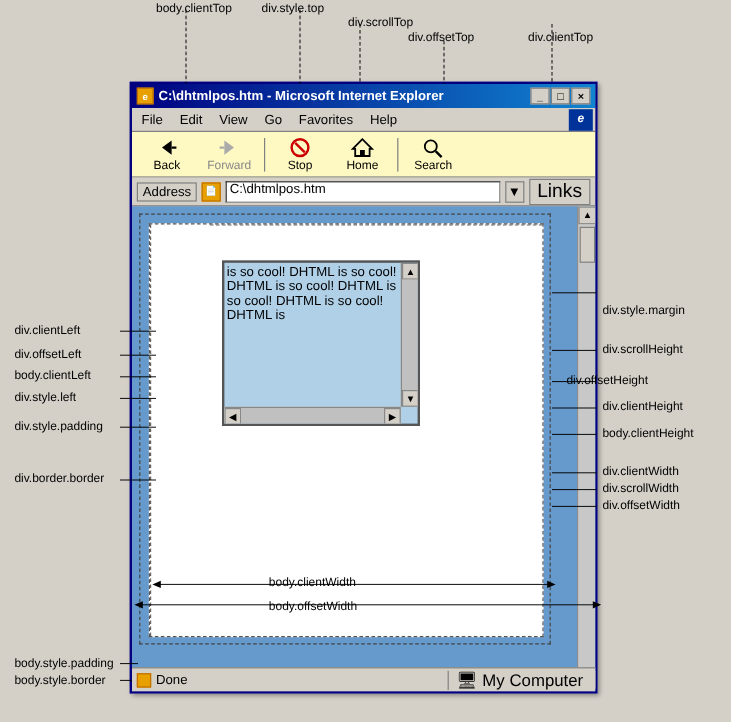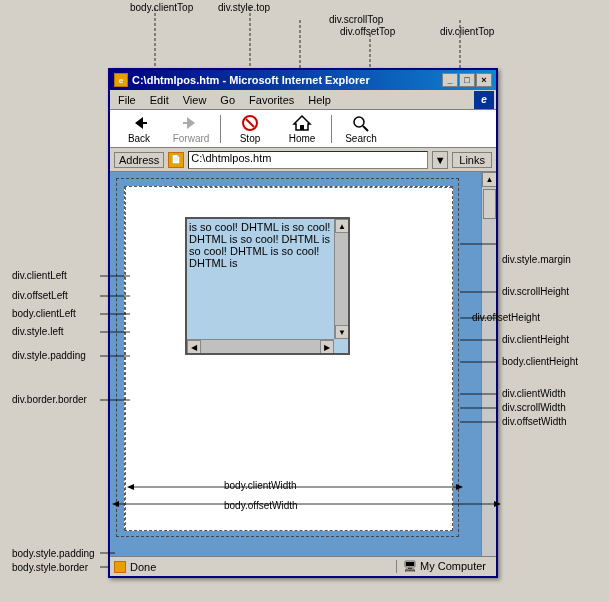--- a/index.html
+++ b/index.html
@@ -91,21 +91,21 @@
       gap: 2px;
     }
     .menu-item {
       padding: 1px 6px;
       font-size: 11px;
       cursor: pointer;
     }
 
     
     .toolbar {
-      background: #ffffff;
+      background: #fef9c3;
       display: flex;
       align-items: center;
       height: 38px;
       border-bottom: 1px solid #808080;
       padding: 2px 4px;
       gap: 2px;
     }
     .toolbar-btn {
       display: flex;
       flex-direction: column;
@@ -168,21 +168,21 @@
       width: 16px;
       height: 18px;
       background: #d4d0c8;
       border: 1px solid #808080;
       display: flex;
       align-items: center;
       justify-content: center;
       cursor: pointer;
     }
     .links-btn {
-      font-size: 11px;
+      font-size: 16px;
       padding: 1px 6px;
       border: 1px solid #808080;
       background: #d4d0c8;
       cursor: pointer;
     }
 
     
     .browser-body {
       position: relative;
       background: #6699cc;
@@ -272,21 +272,21 @@
     .status-icon {
       width: 12px;
       height: 12px;
       background: #e8a000;
       border: 1px solid #c07000;
     }
     .status-text { flex: 1; }
     .status-zone {
       border-left: 1px solid #808080;
       padding: 0 6px;
-      font-size: 11px;
+      font-size: 14px;
     }
   </style>
 </head>
 <body>
 
 <div class="ie-window">
 
   <div class="title-bar">
     <div class="title-bar-left">
       <div class="title-icon">e</div>
@@ -411,21 +411,21 @@
     <div class="status-icon"></div>
     <span class="status-text">Done</span>
     <span class="status-zone">
       🖥 <span>My Computer</span>
     </span>
   </div>
 </div>
 
 <div class="annotation" style="left:130px;top:2px;">body.clientTop</div>
 <div class="annotation" style="left:218px;top:2px;">div.style.top</div>
-<div class="annotation" style="left:290px;top:14px;margin-left:39px;">div.scrollTop</div>
+<div class="annotation" style="left:290px;top:14px;">div.scrollTop</div>
 <div class="annotation" style="left:340px;top:26px;">div.offsetTop</div>
 <div class="annotation" style="left:440px;top:26px;">div.clientTop</div>
 
 <div class="annotation" style="left:502px;top:238px;margin-top:16px;">div.style.margin</div>
 <div class="annotation" style="left:502px;top:286px;">div.scrollHeight</div>
 <div class="annotation" style="left:472px;top:312px;">div.offsetHeight</div>
 <div class="annotation" style="left:502px;top:334px;">div.clientHeight</div>
 <div class="annotation" style="left:502px;top:356px;">body.clientHeight</div>
 <div class="annotation" style="left:502px;top:388px;">div.clientWidth</div>
 <div class="annotation" style="left:502px;top:402px;">div.scrollWidth</div>

